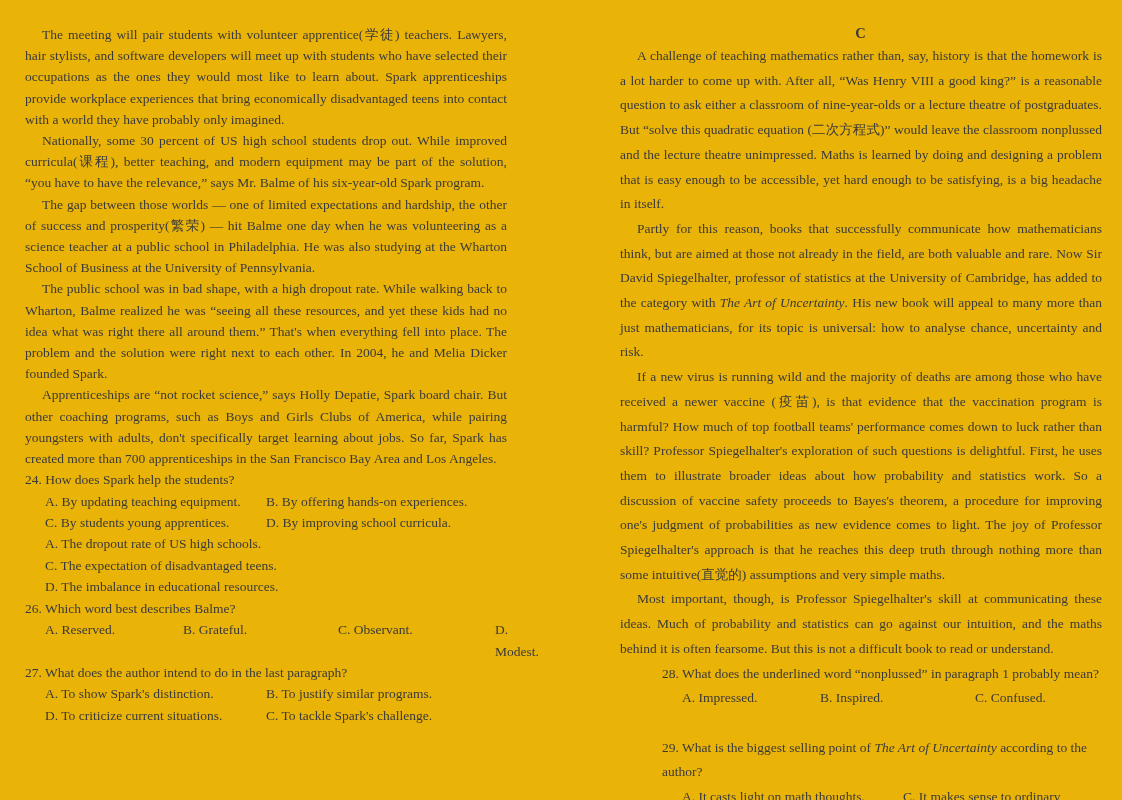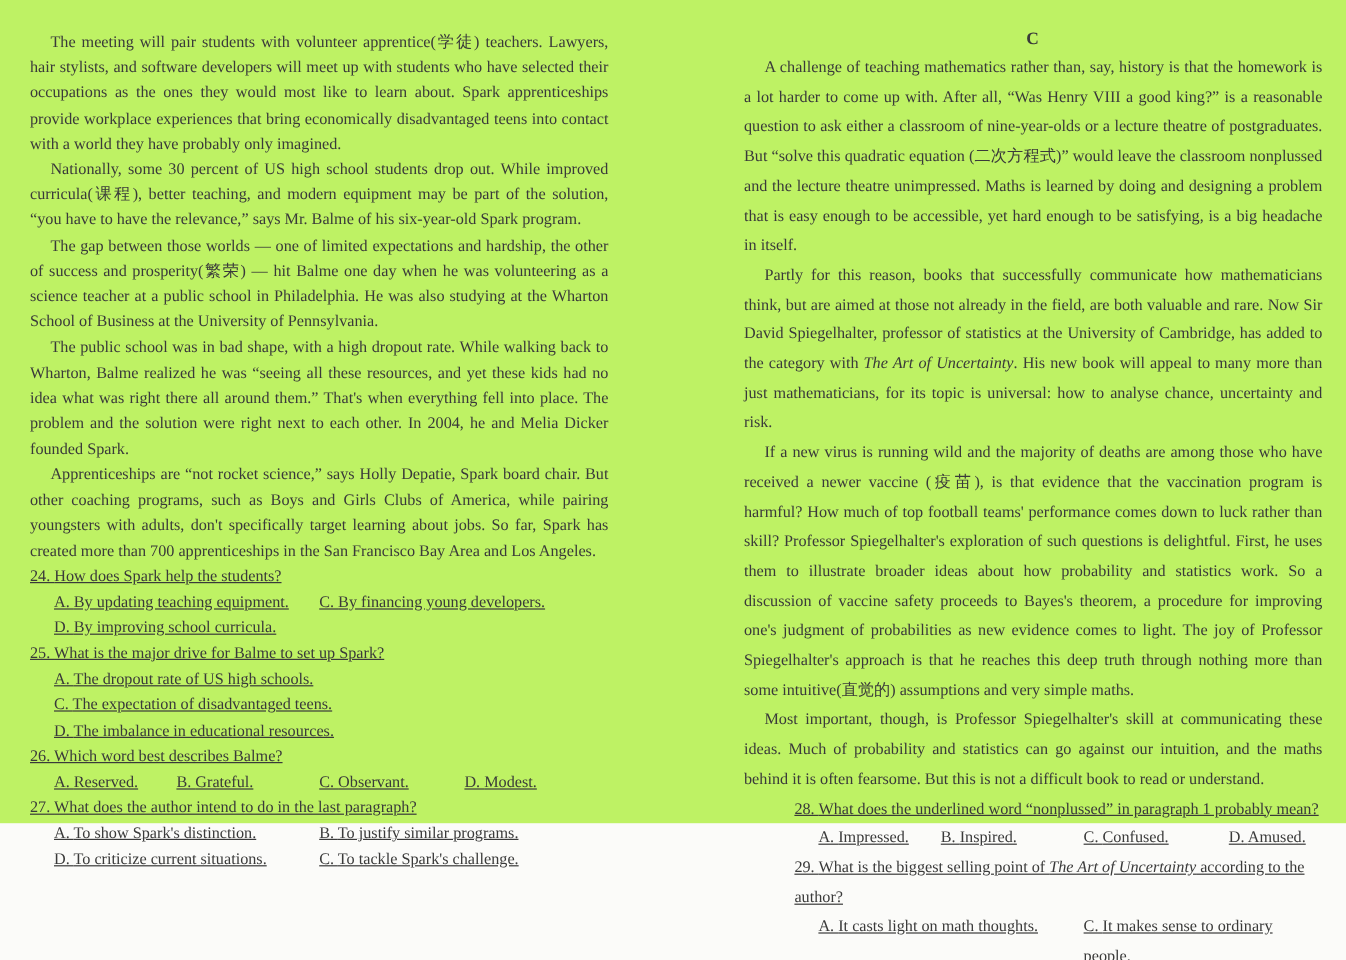--- a/index.html
+++ b/index.html
@@ -3,52 +3,52 @@
 <meta charset="utf-8">
 <style>
   html, body { margin: 0; padding: 0; }
   body {
     width: 1122px; height: 800px;
     background: #fbfbf9;
     font-family: "Liberation Serif", "DejaVu Serif", serif;
     color: #3a3a3a;
     overflow: hidden;
   }
-  .sheet { position: relative; width: 1122px; height: 686px; background: #bef264; }
+  .sheet { position: relative; width: 1122px; height: 800px; background: #eab308; }
   .page {
     position: absolute; top: 0; height: 800px;
     display: flex; flex-direction: column;
     box-sizing: border-box;
   }
   .page-left  { left: 25px;  width: 482px; padding-top: 24px; padding-bottom: 8px; }
   .page-right { left: 620px; width: 482px; padding-top: 22px; padding-bottom: 8px; }
 
   .section-label {
     text-align: center; font-weight: bold;
     font-size: 14.5px; line-height: 22px; letter-spacing: 1px;
   }
 
   .para {
     margin: 0; text-align: justify; text-indent: 17px;
     font-size: 13.5px;
   }
   .page-left  .para { line-height: 21.2px; }
   .page-right .para { line-height: 24.7px; }
 
-  .question { font-size: 13.5px; text-decoration: underline; }
+  .question { font-size: 13.5px; }
   .page-left  .question { line-height: 21.4px; }
   .page-right .question { line-height: 24.7px; margin-left: 42px; }
 
   .q-stem { text-align: left; }
   .q-num { }
 
   .options { padding-left: 20px; }
   .options.cols-1 .option { display: block; }
   .options.cols-2 { display: grid; grid-template-columns: 221px 1fr; }
-  .options.cols-4 { display: grid; grid-template-columns: 102px 119px 121px 1fr; }
+  .options.cols-4 { display: grid; grid-template-columns: 102px 119px 121px 1fr; gap: 36px; }
 
   .it { font-style: italic; }
   .ul { text-underline-offset: 2px; }
 
   .footer {
     margin-top: auto;
     text-align: center;
     font-size: 13.5px;
     line-height: 18px;
     color: #3f3f3f;
@@ -66,26 +66,26 @@
         <p class="para"><span>Nationally, some 30 percent of US high school students drop out. While improved curricula(课程), better teaching, and modern equipment may be part of the solution, “you have to have the relevance,” says Mr. Balme of his six-year-old Spark program.</span></p>
         <p class="para"><span>The gap between those worlds — one of limited expectations and hardship, the other of success and prosperity(繁荣) — hit Balme one day when he was volunteering as a science teacher at a public school in Philadelphia. He was also studying at the Wharton School of Business at the University of Pennsylvania.</span></p>
         <p class="para"><span>The public school was in bad shape, with a high dropout rate. While walking back to Wharton, Balme realized he was “seeing all these resources, and yet these kids had no idea what was right there all around them.” That's when everything fell into place. The problem and the solution were right next to each other. In 2004, he and Melia Dicker founded Spark.</span></p>
         <p class="para"><span>Apprenticeships are “not rocket science,” says Holly Depatie, Spark board chair. But other coaching programs, such as Boys and Girls Clubs of America, while pairing youngsters with adults, don't specifically target learning about jobs. So far, Spark has created more than 700 apprenticeships in the San Francisco Bay Area and Los Angeles.</span></p>
       </div>
     <div>
         <div class="question">
           <div class="q-stem"><span class="q-num">24. </span><span>How does Spark help the students?</span></div>
           <div class="options cols-2">
             <div class="option"><span class="opt-label">A. </span><span>By updating teaching equipment.</span></div>
-            <div class="option"><span class="opt-label">C. </span><span>By financing young developers.</span></div>
+            <div class="option"><span class="opt-label">B. </span><span>By offering hands-on experiences.</span></div>
+            <div class="option"><span class="opt-label">C. </span><span>By students young apprentices.</span></div>
             <div class="option"><span class="opt-label">D. </span><span>By improving school curricula.</span></div>
           </div>
         </div>
         <div class="question">
-          <div class="q-stem"><span class="q-num">25. </span><span>What is the major drive for Balme to set up Spark?</span></div>
           <div class="options cols-1">
             <div class="option"><span class="opt-label">A. </span><span>The dropout rate of US high schools.</span></div>
             <div class="option"><span class="opt-label">C. </span><span>The expectation of disadvantaged teens.</span></div>
             <div class="option"><span class="opt-label">D. </span><span>The imbalance in educational resources.</span></div>
           </div>
         </div>
         <div class="question">
           <div class="q-stem"><span class="q-num">26. </span><span>Which word best describes Balme?</span></div>
           <div class="options cols-4">
             <div class="option"><span class="opt-label">A. </span><span>Reserved.</span></div>

